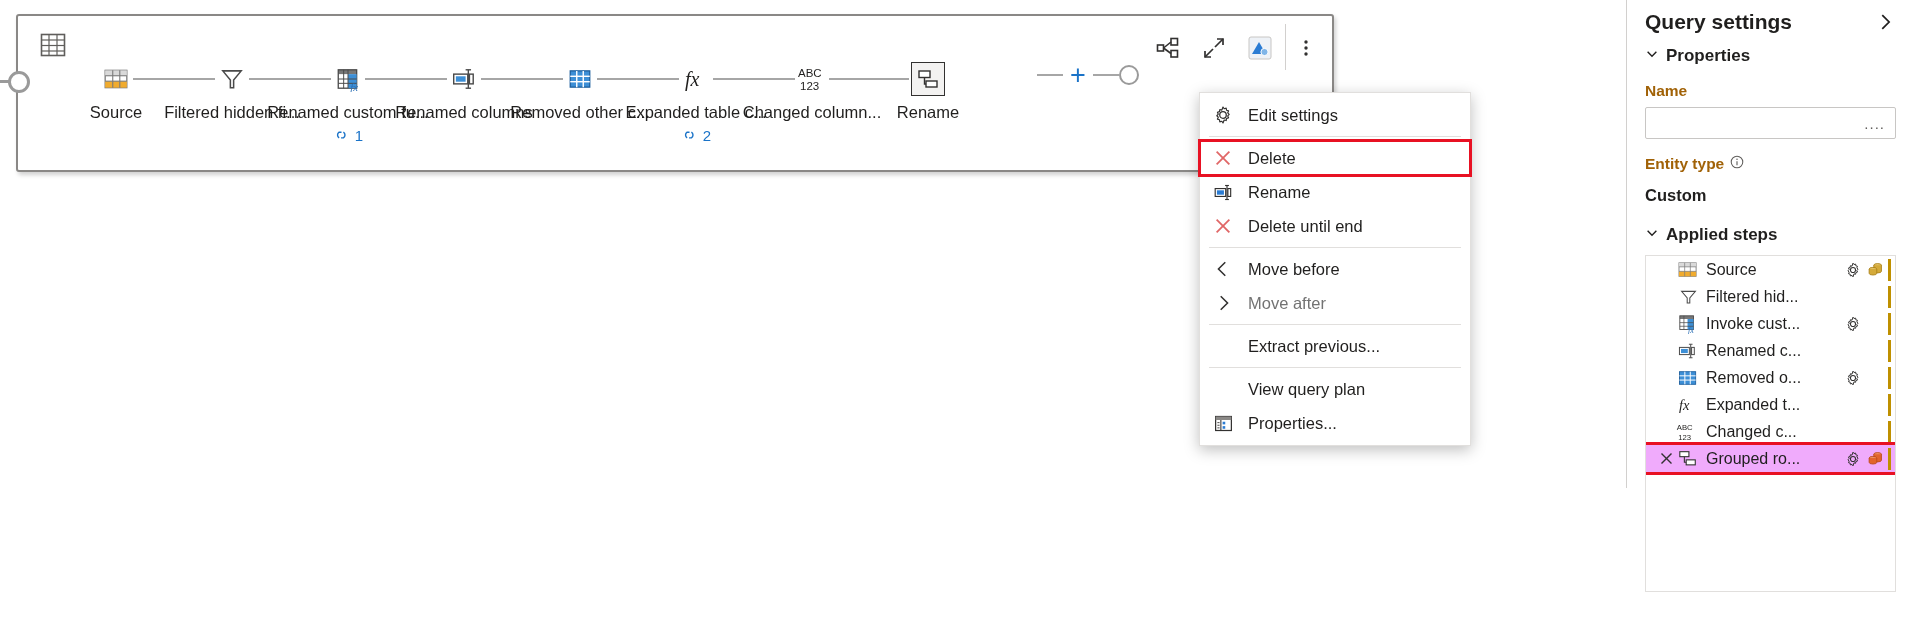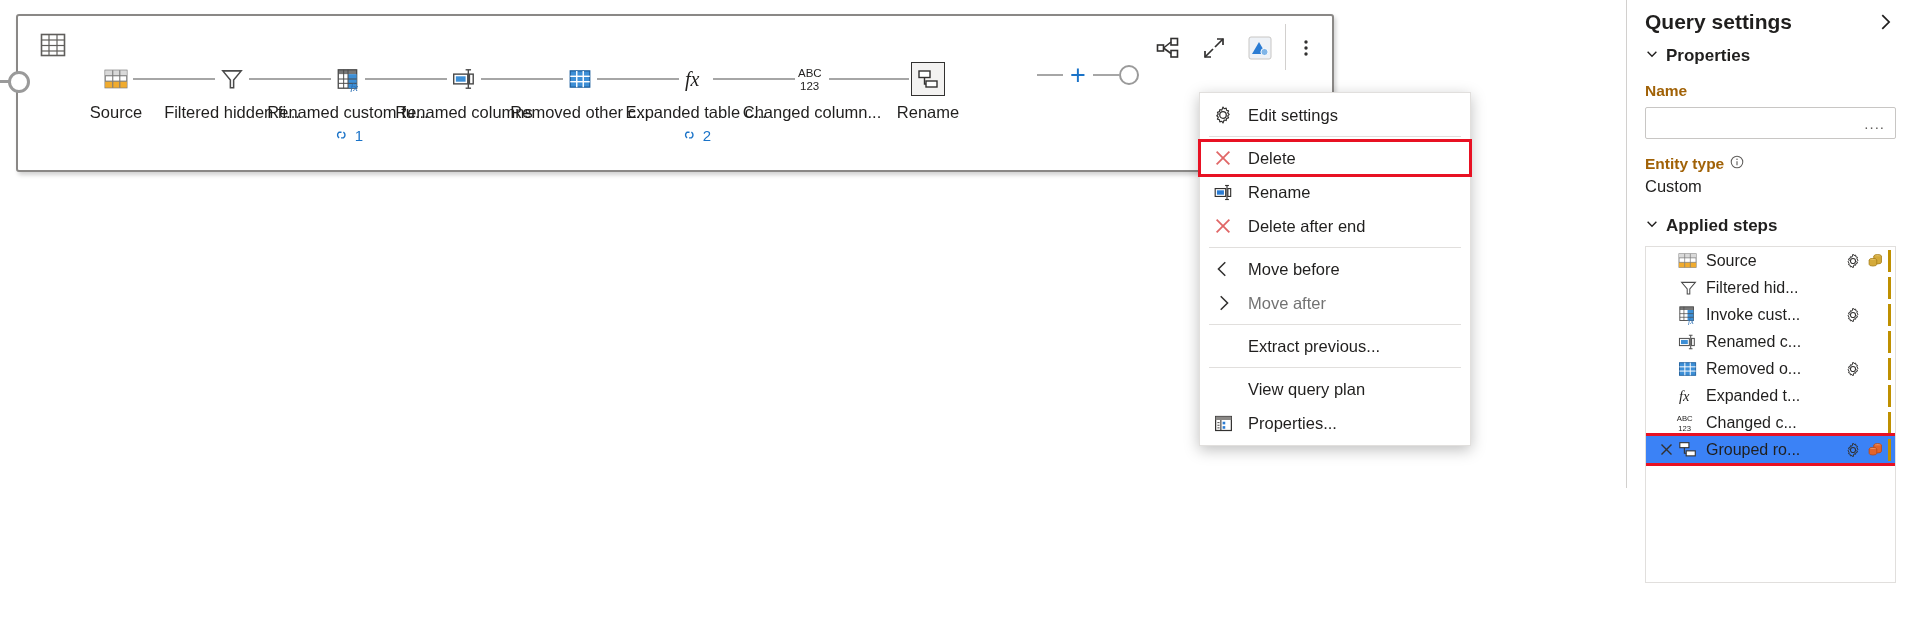--- a/index.html
+++ b/index.html
@@ -172,36 +172,36 @@
     margin-top: 7px;
     width: 100%; height: 32px;
     border: 1px solid #c8c6c4; border-radius: 2px;
     background: #ffffff;
     font-family: "Liberation Sans", sans-serif;
     font-size: 15px; color: #605e5c;
     padding: 0 10px;
     text-align: right;
     letter-spacing: 1px;
   }
-  .field-value { font-size: 16.5px; color: #201f1e; margin-top: 4px; }
+  .field-value { font-size: 16.5px; color: #201f1e; margin-top: 13px; font-weight: bold; }
 
   .steps-box {
     margin-top: 10px;
     border: 1px solid #e1dfdd;
     background: #ffffff;
     height: 337px;
     overflow: hidden;
   }
   .step-row {
     display: flex; align-items: center;
     height: 27px; padding-left: 10px;
     font-size: 16px; color: #201f1e;
     position: relative; cursor: pointer;
   }
-  .step-row.selected { background: #3b82f6; }
+  .step-row.selected { background: #f0abfc; }
   .sr-x {
     width: 20px; flex: 0 0 20px;
     display: flex; align-items: center; justify-content: center;
   }
   .sr-x.empty { visibility: hidden; }
   .sr-icon {
     width: 24px; flex: 0 0 24px; height: 20px;
     display: flex; align-items: center; justify-content: center;
     margin-right: 6px;
   }
@@ -506,21 +506,21 @@
       <span class="ctx-label">Rename</span>
     </div>
 
     <div class="ctx-item">
       <span class="ctx-icon">
         <svg viewBox="0 0 22 22" width="20" height="20">
           <line x1="4" y1="4" x2="18" y2="18" stroke="#e06666" stroke-width="2"></line>
           <line x1="18" y1="4" x2="4" y2="18" stroke="#e06666" stroke-width="2"></line>
         </svg>
       </span>
-      <span class="ctx-label">Delete after end</span>
+      <span class="ctx-label">Delete until end</span>
     </div>
     <div class="ctx-sep"></div>
 
     <div class="ctx-item">
       <span class="ctx-icon">
         <svg viewBox="0 0 22 22" width="20" height="20">
           <polyline points="13.5,3.5 6,11 13.5,18.5" fill="none" stroke="#323130" stroke-width="1.7"></polyline>
         </svg>
       </span>
       <span class="ctx-label">Move before</span>

